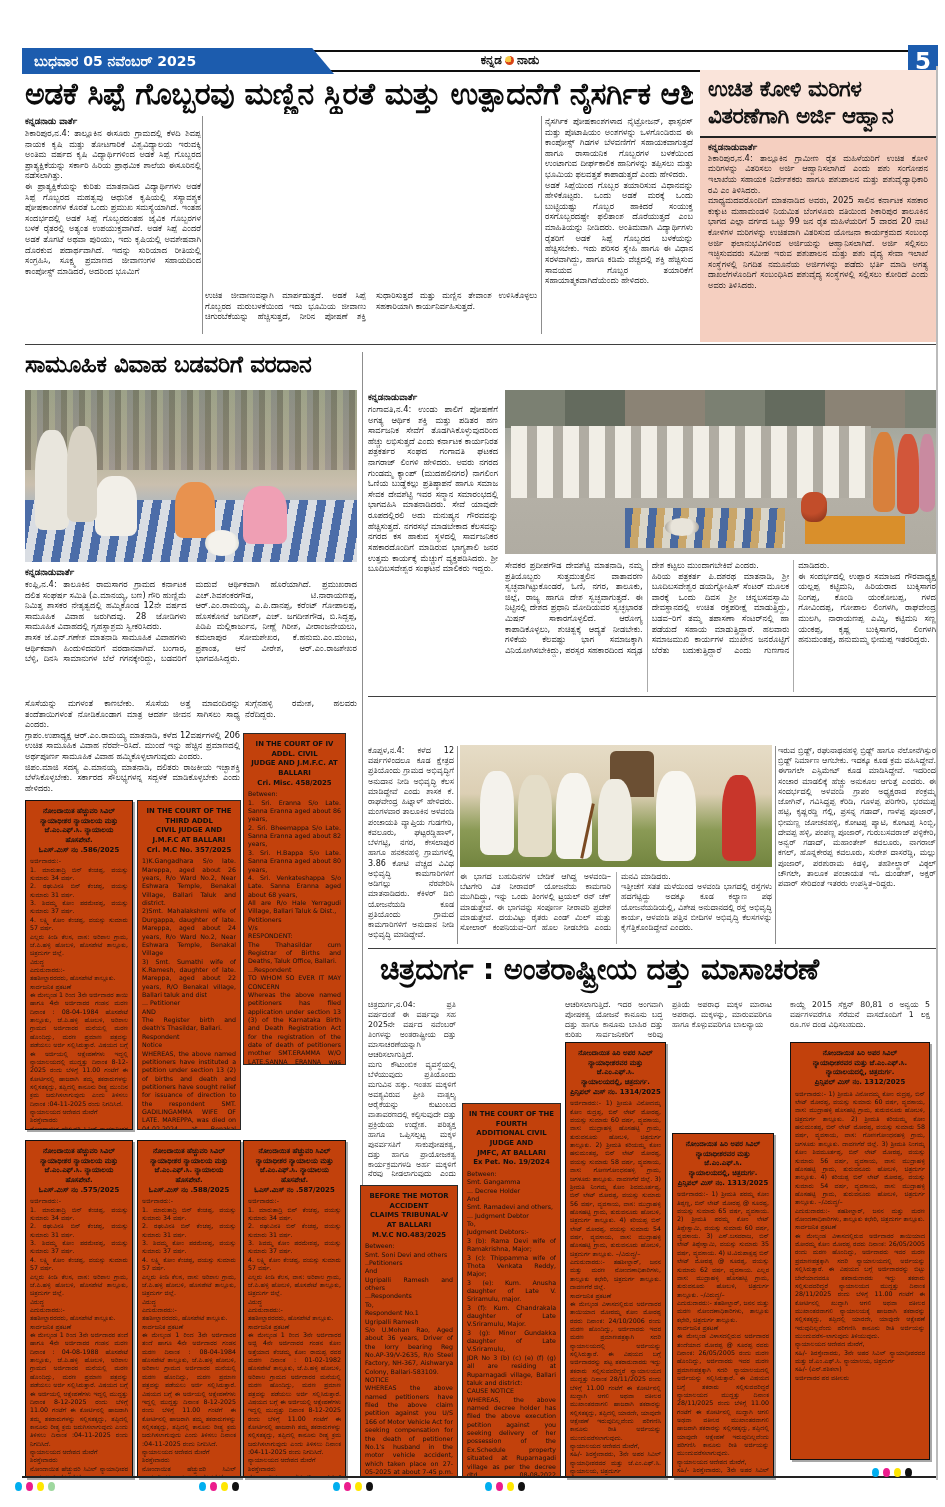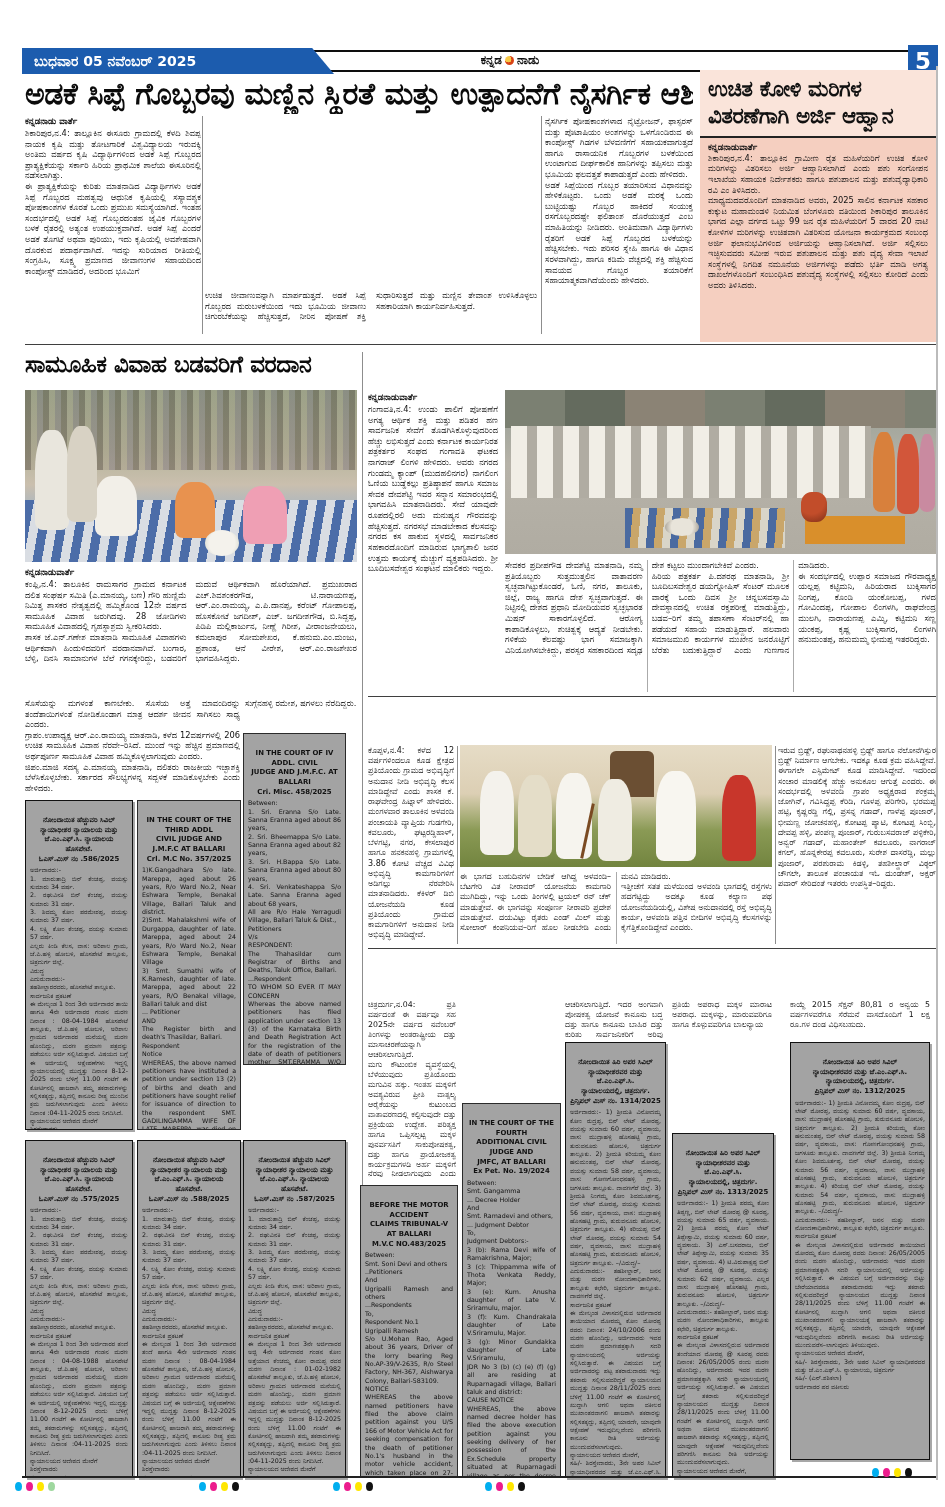--- a/index.html
+++ b/index.html
@@ -4,21 +4,21 @@
 <style>
   html,body{margin:0;padding:0;background:#ddd}
   #page{position:relative;width:945px;height:1507px;background:#fff;
         font-family:"DejaVu Sans","Liberation Sans",sans-serif;color:#111;overflow:hidden}
   .abs{position:absolute;box-sizing:border-box}
   .jt{text-align:justify;font-size:8.3px;line-height:1.28;white-space:pre-line;overflow:hidden}
   .byl{font-weight:bold;font-size:8.6px;white-space:pre-line}
   .hl{font-weight:bold;color:#0b0b0b;letter-spacing:-0.4px;line-height:1.05}
   .vr{border-left:1px solid #8d8d8d;width:0}
   .hr{border-top:1px solid #3f3f3f;height:0}
-  .notice{border:1px solid #2a2a2a;background:#a3a3a3;padding:15px 4px;overflow:hidden}
+  .notice{border:1px solid #2a2a2a;background:#c2410c;padding:6px 4px;overflow:hidden}
   .knot{border:1.5px solid #111;box-shadow:2px 2px 0 rgba(60,60,60,.45)}
   .nh{font-weight:bold;text-align:center;font-size:6.9px;line-height:1.4;white-space:pre-line;margin-bottom:2px}
   .nb{font-size:6.3px;line-height:1.33;text-align:justify;white-space:pre-line}
   .photo{position:absolute;overflow:hidden;background:#999}
   .fig{position:absolute;border-radius:40% 40% 8px 8px}
   .head{position:absolute;width:9px;height:9px;border-radius:50%;background:#8a5a3b}
   .dotrow{position:absolute;display:flex;gap:4px}
   .dot{width:7px;height:9px;border-radius:50%}
   .caption{font-size:8.2px;line-height:1.3;text-align:justify;white-space:pre-line}
   .colrule{column-rule:1px solid #aaa}
@@ -85,21 +85,21 @@
   </div>
 
   <div class="abs" style="left:25px;top:567px;width:332px">
     <div class="byl">ಕನ್ನಡನಾಡುವಾರ್ತೆ</div>
   </div>
   <div class="abs jt" style="left:25px;top:579px;width:332px;height:116px;column-count:2;column-gap:9px" class-extra="colrule">ಕಂಪ್ಲಿ,ನ.4: ತಾಲೂಕಿನ ರಾಮಸಾಗರ ಗ್ರಾಮದ ಕರ್ನಾಟಕ ದಲಿತ ಸಂಘರ್ಷ ಸಮಿತಿ (ಎ.ಮಾನಯ್ಯ, ಬಣ) ಗೌರಿ ಹುಣ್ಣಿಮೆ ನಿಮಿತ್ತ ಶಾಸಕರ ನೇತೃತ್ವದಲ್ಲಿ ಹಮ್ಮಿಕೊಂಡ 12ನೇ ವರ್ಷದ ಸಾಮೂಹಿಕ ವಿವಾಹ ಜರುಗಿದವು. 28 ಜೋಡಿಗಳು ಸಾಮೂಹಿಕ ವಿವಾಹದಲ್ಲಿ ಗೃಹಸ್ಥಾಶ್ರಮ ಸ್ವೀಕರಿಸಿದರು.
 ಶಾಸಕ ಜೆ.ಎನ್.ಗಣೇಶ ಮಾತನಾಡಿ ಸಾಮೂಹಿಕ ವಿವಾಹಗಳು ಆರ್ಥಿಕವಾಗಿ ಹಿಂದುಳಿದವರಿಗೆ ವರದಾನವಾಗಿವೆ. ಬಂಗಾರ, ಬೆಳ್ಳಿ, ದಿನಸಿ ಸಾಮಾನುಗಳ ಬೆಲೆ ಗಗನಕ್ಕೇರಿದ್ದು, ಬಡವರಿಗೆ ಮದುವೆ ಆರ್ಥಿಕವಾಗಿ ಹೊರೆಯಾಗಿದೆ. ಪ್ರಮುಖರಾದ ಎಚ್.ಶಿವಶಂಕರಗೌಡ, ಟಿ.ನಾರಾಯಣಪ್ಪ, ಆರ್.ಎಂ.ರಾಮಯ್ಯ, ಎ.ಪಿ.ದಾನಪ್ಪ, ಕರೆಂಟ್ ಗೋಪಾಲಪ್ಪ, ಹೊಸಕೋಟೆ ಜಗದೀಶ್, ಎಚ್. ಜಗದೀಶಗೌಡ, ಬಿ.ಸಿದ್ದಪ್ಪ, ಪಿಡಿಪಿ ಮಲ್ಲಿಕಾರ್ಜುನ, ನೀಣ್ಣೆ ಗಿರೀಶ, ವೀರಾಂಜನೇಯಲು, ಕಮಲಾಪುರ ಸೋಮಶೇಖರ, ಕೆ.ಹನುಮ.ಎಂ.ಮಂಜು, ಪ್ರಶಾಂತ, ಆನೆ ವೀರೇಶ, ಆರ್.ಎಂ.ರಾಜಶೇಖರ ಭಾಗವಹಿಸಿದ್ದರು.</div>
   <div class="abs jt" style="left:25px;top:698px;width:215px;height:96px">ಸೊಸೆಯನ್ನು ಮಗಳಂತೆ ಕಾಣಬೇಕು. ಸೊಸೆಯ ಅತ್ತೆ ಮಾವಂದಿರನ್ನು ತಂದೆತಾಯಿಗಳಂತೆ ನೋಡಿಕೊಂಡಾಗ ಮಾತ್ರ ಆದರ್ಶ ಜೀವನ ಸಾಗಿಸಲು ಸಾಧ್ಯ ಎಂದರು.
 ಗ್ರಾಪಂ.ಉಪಾಧ್ಯಕ್ಷ ಆರ್.ಎಂ.ರಾಮಯ್ಯ ಮಾತನಾಡಿ, ಕಳೆದ 12ವರ್ಷಗಳಲ್ಲಿ 206 ಉಚಿತ ಸಾಮೂಹಿಕ ವಿವಾಹ ನೆರವೇ–ರಿಸಿದೆ. ಮುಂದೆ ಇನ್ನು ಹೆಚ್ಚಿನ ಪ್ರಮಾಣದಲ್ಲಿ ಅರ್ಥಪೂರ್ಣ ಸಾಮೂಹಿಕ ವಿವಾಹ ಹಮ್ಮಿಕೊಳ್ಳಲಾಗುವುದು ಎಂದರು.
 ಜಿಪಂ.ಮಾಜಿ ಸದಸ್ಯ ಎ.ಮಾನಯ್ಯ ಮಾತನಾಡಿ, ದಲಿತರು ರಾಜಕೀಯ ಇಚ್ಛಾಶಕ್ತಿ ಬೆಳೆಸಿಕೊಳ್ಳಬೇಕು. ಸರ್ಕಾರದ ಸೌಲಭ್ಯಗಳನ್ನ ಸದ್ಬಳಕೆ ಮಾಡಿಕೊಳ್ಳಬೇಕು ಎಂದು ಹೇಳಿದರು.</div>
-  <div class="abs jt" style="left:245px;top:698px;width:112px;height:30px">ಸುಗ್ಗೆನಹಳ್ಳಿ ರಮೇಶ, ಷಗಳಲು ನೆರೆದಿದ್ದರು.</div>
+  <div class="abs jt" style="left:245px;top:698px;width:112px;height:30px">ಸುಗ್ಗೆನಹಳ್ಳಿ ರಮೇಶ, ಹಲವರು ನೆರೆದಿದ್ದರು.</div>
 
   <div class="abs vr" style="left:362px;top:352px;height:1122px"></div>
 
 
   <div class="abs" style="left:368px;top:392px;width:130px">
     <div class="byl">ಕನ್ನಡನಾಡುವಾರ್ತೆ</div>
   </div>
   <div class="abs jt" style="left:368px;top:404px;width:130px;height:288px">ಗಂಗಾವತಿ,ನ.4: ಉಂಡು ಪಾಲಿಗೆ ಪೋಷಣೆಗೆ ಅಗತ್ಯ ಆರ್ಥಿಕ ಶಕ್ತಿ ಮತ್ತು ಪಡಿತರ ಹಣ ಸಾರ್ವಜನಿಕ ಸೇವೆಗೆ ತೊಡಗಿಸಿಕೊಳ್ಳುವುದರಿಂದ ಹೆಚ್ಚು ಲಭಿಸುತ್ತದೆ ಎಂದು ಕರ್ನಾಟಕ ಕಾರ್ಯನಿರತ ಪತ್ರಕರ್ತರ ಸಂಘದ ಗಂಗಾವತಿ ಘಟಕದ ನಾಗರಾಜ್ ಲಿಂಗಳಿ ಹೇಳಿದರು. ಅವರು ನಗರದ ಗುಂಡಮ್ಮ ಕ್ಯಾಂಪ್ (ಮುದಹಲಿನಗರ) ನಾಗಲಿಂಗ ಓಣಿಯ ಬುಡ್ಡೆಕಲ್ಲು ಪ್ರತಿಷ್ಠಾಪನೆ ಹಾಗೂ ಸಮಾಜ ಸೇವಕ ದೇವಶೆಟ್ಟಿ ಇವರ ಸನ್ಮಾನ ಸಮಾರಂಭದಲ್ಲಿ ಭಾಗವಹಿಸಿ ಮಾತನಾಡಿದರು. ಸೇವೆ ಯಾವುದೇ ರೂಪದಲ್ಲಿರಲಿ ಅದು ಮನುಷ್ಯನ ಗೌರವವನ್ನು ಹೆಚ್ಚಿಸುತ್ತದೆ. ನಗರಸಭೆ ಮಾಡಬೇಕಾದ ಕೆಲಸವನ್ನು ನಗರದ ಕಸ ಹಾಕುವ ಸ್ಥಳದಲ್ಲಿ ಸಾರ್ವಜನಿಕರ ಸಹಕಾರದೊಂದಿಗೆ ಮಾಡಿರುವ ಭಾಗ್ಯಶಾಲಿ ಜನರ ಉತ್ತಮ ಕಾರ್ಯಕ್ಕೆ ಮೆಚ್ಚುಗೆ ವ್ಯಕ್ತಪಡಿಸಿದರು. ಶ್ರೀ ಬೂದಿಬಸವೇಶ್ವರ ಸಂಘಟನೆ ಮಾಲಿಕರು ಇದ್ದರು.</div>
 
   <div class="photo" style="left:505px;top:390px;width:431px;height:164px;background:
@@ -135,20 +135,21 @@
     <div class="abs" style="left:126px;top:58px;width:3px;height:56px;background:#7a4a22;transform:rotate(12deg)"></div>
   </div>
   <div class="abs jt colrule" style="left:460px;top:872px;width:312px;height:72px;column-count:2;column-gap:10px;font-size:8px">ಈ ಭಾಗದ ಬಹುದಿನಗಳ ಬೇಡಿಕೆ ಆಗಿದ್ದ ಅಳವಂಡಿ–ಬೆಟಗೇರಿ ವಿತ ನೀರಾವರ್ ಯೋಜನೆಯ ಕಾಮಗಾರಿ ಮುಗಿದಿದ್ದು, ಇನ್ನು ಒಂದು ತಿಂಗಳಲ್ಲಿ ಟ್ರಯಲ್ ರನ್ ಚೆಕ್ ಮಾಡುತ್ತೇವೆ. ಈ ಭಾಗವನ್ನು ಸಂಪೂರ್ಣ ನೀರಾವರಿ ಪ್ರದೇಶ ಮಾಡುತ್ತೇವೆ. ದಯವಿಟ್ಟು ರೈತರು ಎಂಡ್ ಮಿಲ್ ಮತ್ತು ಸೋಲಾರ್ ಕಂಪನಿಯವ–ರಿಗೆ ಹೊಲ ನೀಡಬೇಡಿ ಎಂದು ಮನವಿ ಮಾಡಿದರು.
 ಇತ್ತೀಚೆಗೆ ಸತತ ಮಳೆಯಿಂದ ಅಳವಂಡಿ ಭಾಗದಲ್ಲಿ ರಸ್ತೆಗಳು ಹದಗೆಟ್ಟಿದ್ದು ಅದಕ್ಕೂ ಕೂಡ ಕಲ್ಯಾಣ ಪಥ ಯೋಜನೆಯಡಿಯಲ್ಲಿ, ವಿಶೇಷ ಅನುದಾನದಲ್ಲಿ ರಸ್ತೆ ಅಭಿವೃದ್ಧಿ ಕಾರ್ಯ, ಆಳವಂಡಿ ಪತ್ತಿನ ಬೀದಿಗಳ ಅಭಿವೃದ್ಧಿ ಕೆಲಸಗಳನ್ನು ಕೈಗೆತ್ತಿಕೊಂಡಿದ್ದೇವೆ ಎಂದರು.</div>
 
   <div class="abs jt" style="left:778px;top:746px;width:158px;height:198px;font-size:8px">ಇರುವ ಬ್ರಿಡ್ಜ್, ರಘುನಾಥನಹಳ್ಳಿ ಬ್ರಿಡ್ಜ್ ಹಾಗೂ ನೆಲೋನೆಗಿಸ್ಪುರ ಬ್ರಿಡ್ಜ್ ನಿರ್ಮಾಣ ಆಗಬೇಕು. ಇದಕ್ಕೂ ಕೂಡ ಕ್ರಮ ವಹಿಸಿದ್ದೇವೆ. ಈಗಾಗಲೇ ಎಸ್ಟಿಮೇಟ್ ಕೂಡ ಮಾಡಿಸಿದ್ದೇವೆ. ಇದರಿಂದ ಸಂಚಾರ ಮಾಡಲಿಕ್ಕೆ ಹೆಚ್ಚು ಅನುಕೂಲ ಆಗುತ್ತೆ ಎಂದರು. ಈ ಸಂದರ್ಭದಲ್ಲಿ ಅಳವಂಡಿ ಗ್ರಾಪಂ ಅಧ್ಯಕ್ಷರಾದ ಶಂಕ್ರಮ್ಮ ಜೋಗಿನ್, ಗವಿಸಿದ್ದಪ್ಪ ಕೆರಿಡಿ, ಗೂಳಪ್ಪ ಪರಿಗೇರಿ, ಭರಮಪ್ಪ ಹಟ್ಟಿ, ಕೃಷ್ಣರಡ್ಡಿ ಗೆಲ್ಲಿ, ಪ್ರಸನ್ನ ಗಡಾದ್, ಗಾಳೆಪ್ಪ ಪೂಜಾರ್, ಭೀಮಣ್ಣ ಜೋಚನಹಳ್ಳಿ, ಕೋಟಪ್ಪ ಪ್ಯಾಟಿ, ಕೋಟಪ್ಪ ಸಿಂಬ್ಬಿ, ದೇವಪ್ಪ ಹಳ್ಳಿ, ಪಂಪಣ್ಣ ಪೂಜಾರ್, ಗುರುಬಸವರಾಜ್ ಪಳ್ಳಿಕೇರಿ, ಅನ್ವರ್ ಗಡಾದ್, ಮಹಾಂತೇಶ್ ಕವಲೂರು, ನಾಗರಾಜ್ ಕಗಲ್, ಹೊನ್ನಕೇರಪ್ಪ ಕವಲೂರು, ಸುರೇಶ ದಾಸರೆಡ್ಡಿ, ಮಲ್ಲು ಪೂಜಾರ್, ಪರಶುರಾಮ ಕಿಡಳ್ಳಿ, ತಹಶೀಲ್ದಾರ್ ವಿಠ್ಠಲ್ ಚೌಗಲೇ, ತಾಲೂಕ ಪಂಚಾಯತ ಇಓ ದುಂಡೇಶ್, ಅಕ್ಷರ್ ಪವಾರ್ ಸೇರಿದಂತೆ ಇತರರು ಉಪಸ್ಥಿತ–ರಿದ್ದರು.</div>
   <div class="abs vr" style="left:457px;top:746px;height:198px"></div>
   <div class="abs vr" style="left:775px;top:746px;height:198px"></div>
 
   <div class="abs hr" style="left:368px;top:948px;width:568px"></div>
+  <div class="abs hl" style="left:380px;top:954px;width:556px;height:40px;font-size:29px;white-space:nowrap;overflow:hidden">ಚಿತ್ರದುರ್ಗ : ಅಂತರಾಷ್ಟ್ರೀಯ ದತ್ತು ಮಾಸಾಚರಣೆ</div>
 
   <div class="abs jt" style="left:368px;top:1000px;width:88px;height:178px;font-size:7.8px">ಚಿತ್ರದುರ್ಗ,ನ.04: ಪ್ರತಿ ವರ್ಷದಂತೆ ಈ ವರ್ಷವೂ ಸಹ 2025ನೇ ವರ್ಷದ ನವೆಂಬರ್ ತಿಂಗಳನ್ನು ಅಂತರಾಷ್ಟ್ರೀಯ ದತ್ತು ಮಾಸಾಚರಣೆಯನ್ನಾಗಿ ಆಚರಿಸಲಾಗುತ್ತಿದೆ.
 ಮಗು ಕೌಟುಂಬಿಕ ವ್ಯವಸ್ಥೆಯಲ್ಲಿ ಬೆಳೆಯುವುದು ಪ್ರತಿಯೊಂದು ಮಗುವಿನ ಹಕ್ಕು. ಇಂತಹ ಮಕ್ಕಳಿಗೆ ಅವಶ್ಯವಿರುವ ಪ್ರೀತಿ ವಾತ್ಸಲ್ಯ ಆರೈಕೆಯನ್ನು ಕುಟುಂಬದ ವಾತಾವರಣದಲ್ಲಿ ಕಲ್ಪಿಸುವುದೇ ದತ್ತು ಪ್ರಕ್ರಿಯೆಯ ಉದ್ದೇಶ. ಪರಿತ್ಯಕ್ತ ಹಾಗೂ ಒಪ್ಪಿಸಲ್ಪಟ್ಟ ಮಕ್ಕಳ ಪುನರ್ವಸತಿಗೆ ಸಾಕುಪೋಷಕತ್ವ, ದತ್ತು ಹಾಗೂ ಪ್ರಾಯೋಜಕತ್ವ ಕಾರ್ಯಕ್ರಮಗಳಡಿ ಅರ್ಹ ಮಕ್ಕಳಿಗೆ ನೆರವು ನೀಡಲಾಗುವುದು ಎಂದು ಪ್ರಕಟಣೆಯಲ್ಲಿ ತಿಳಿಸಿದ್ದಾರೆ.</div>
 
 
   <div class="abs jt" style="left:565px;top:1000px;width:98px;height:38px;font-size:7.8px">ಆಚರಿಸಲಾಗುತ್ತಿದೆ. ಇದರ ಅಂಗವಾಗಿ ಪೋಷಕತ್ವ ಯೋಜನೆ ಕಾನೂನು ಬದ್ಧ ದತ್ತು ಹಾಗೂ ಕಾನೂನು ಬಾಹಿರ ದತ್ತು ಕುರಿತು ಸಾರ್ವಜನಿಕರಿಗೆ ಅರಿವು ಮೂಡಿಸಲಾಗುವುದು.</div>
   <div class="abs jt" style="left:672px;top:1000px;width:100px;height:128px;font-size:7.8px">ಪ್ರತಿಯೆ ಅಪರಾಧ ಮಕ್ಕಳ ಮಾರಾಟ ಅಪರಾಧ. ಮಕ್ಕಳನ್ನು, ಮಾರುವವರಿಗೂ ಹಾಗೂ ಕೊಳ್ಳುವವರಿಗೂ ಬಾಲನ್ಯಾಯ</div>
   <div class="abs jt" style="left:790px;top:1000px;width:140px;height:38px;font-size:7.8px">ಕಾಯ್ದೆ 2015 ಸೆಕ್ಷನ್ 80,81 ರ ಅನ್ವಯ 5 ವರ್ಷಗಳವರೆಗೂ ಸೆರೆಮನೆ ವಾಸದೊಂದಿಗೆ 1 ಲಕ್ಷ ರೂ.ಗಳ ದಂಡ ವಿಧಿಸಬಹುದು.</div>
 
   <div class="abs notice knot" style="left:25px;top:800px;width:108px;height:330px">

